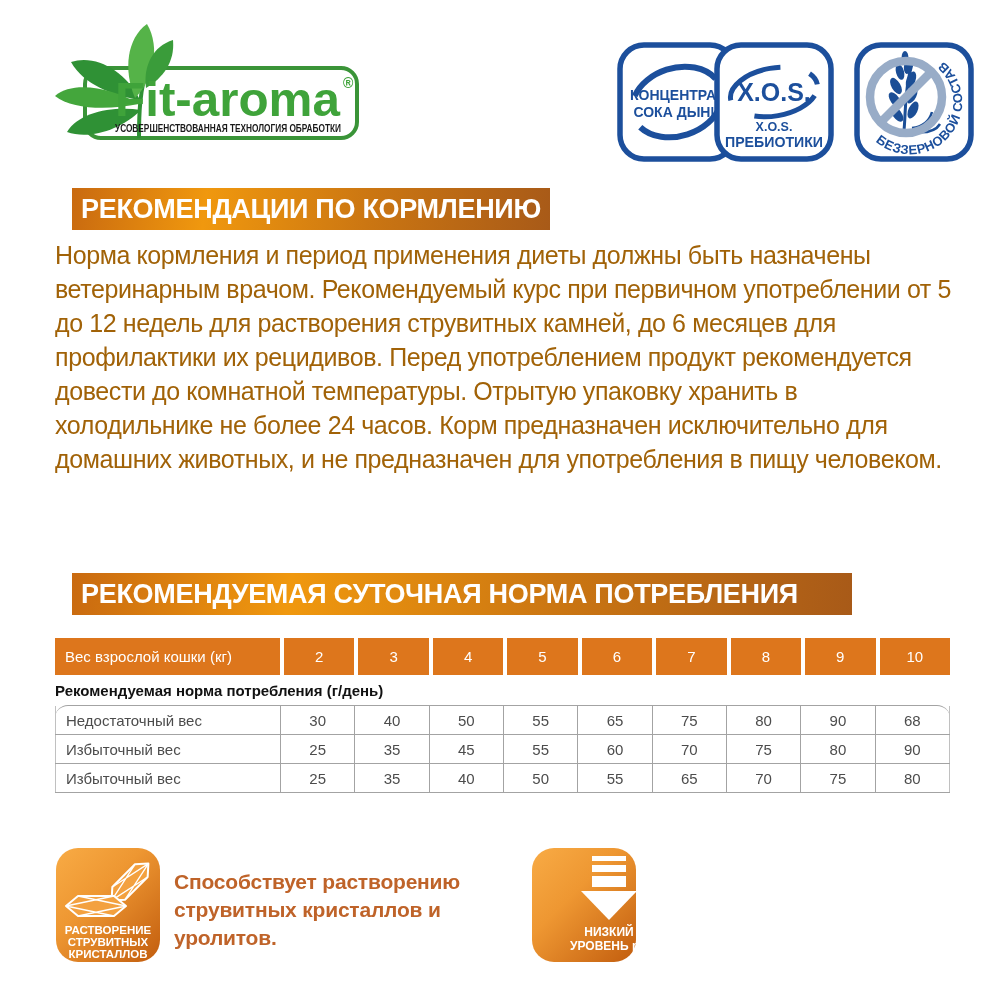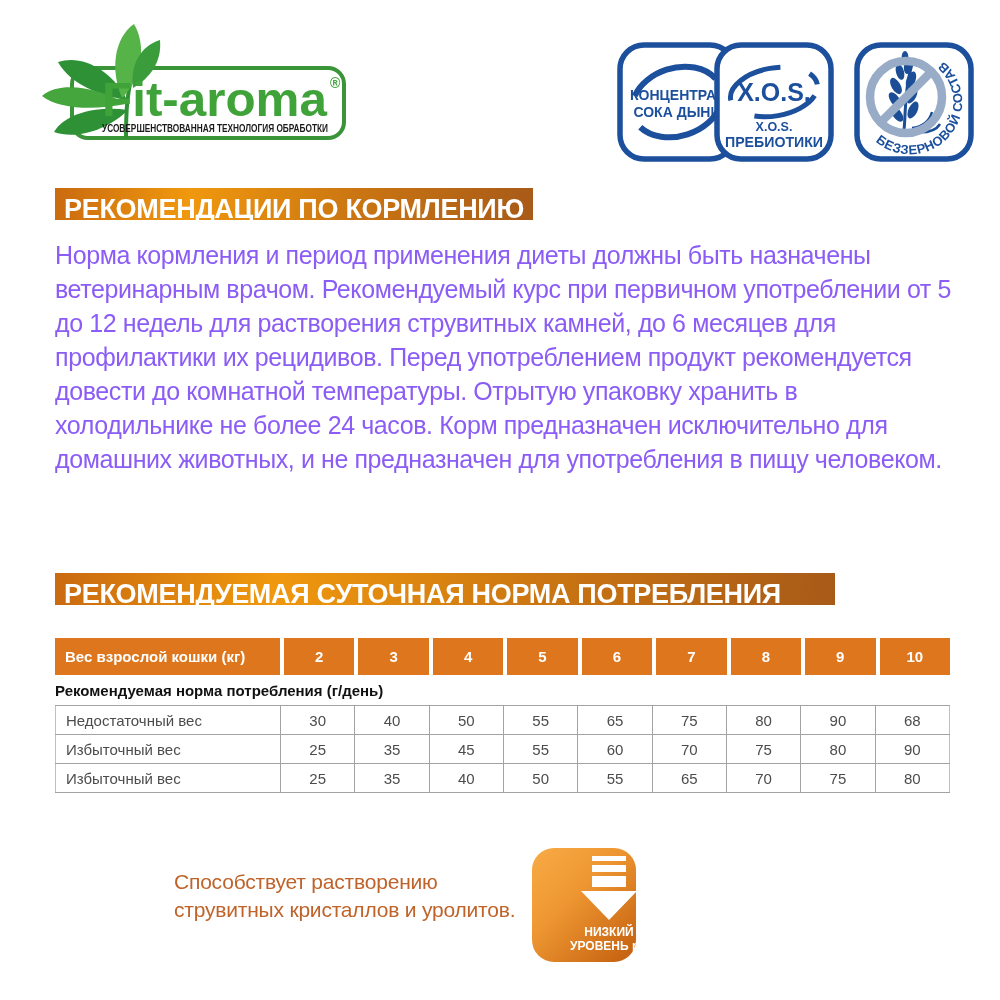--- a/index.html
+++ b/index.html
@@ -4,63 +4,63 @@
 <style>
   * { margin:0; padding:0; box-sizing:border-box; }
   html,body { background:#ffffff; }
   .page {
     position:relative; width:1000px; height:1000px; background:#ffffff;
     font-family:"Liberation Sans", sans-serif; overflow:hidden;
   }
   svg text { font-family:"Liberation Sans", sans-serif; }
 
   
-  .logo { position:absolute; left:30px; top:18px; }
+  .logo { position:absolute; left:43px; top:18px; }
 
   
   .badge { position:absolute; top:42px; width:120px; height:120px; }
   .badge.b1 { left:574px;margin-left:43px; } .badge.b2 { left:714px; } .badge.b3 { left:854px; }
 
   
   .bar {
-    position:absolute; left:55px; height:32px; line-height:42px;
+    position:absolute; left:72px; height:42px; line-height:42px;
     padding-left:9px; color:#ffffff; font-weight:bold; font-size:27px;
     letter-spacing:-0.3px; white-space:nowrap;
     background:linear-gradient(97deg,#c96a10 0%,#f0980e 28%,#cb7612 62%,#a85a18 100%);
   }
   .bar.first  { top:188px; width:478px; }
   .bar.second { top:573px; width:780px; }
 
   
   .para {
     position:absolute; left:55px; top:238px; width:900px;
-    color:#8b5cf6; font-size:25px; line-height:34px; letter-spacing:-0.4px;
+    color:#a16207; font-size:25px; line-height:34px; letter-spacing:-0.4px;
   }
 
   
   .tbl { position:absolute; left:55px; top:638px; width:895px; font-size:15px; }
-  .tbl-head { display:flex; gap:4px; height:37px; line-height:37px; color:#fff; font-weight:bold;border-radius:13px; }
+  .tbl-head { display:flex; gap:4px; height:37px; line-height:37px; color:#fff; font-weight:normal;border-radius:13px; }
   .tbl-head .cell { background:#dd761c; }
   .cell-label { width:225px; padding-left:10px; }
   .cell-val { flex:1; text-align:center; }
   .tbl-sub { height:30px; line-height:32px; font-weight:bold; color:#111; font-size:15px; }
-  .tbl-body { border-top:1px solid #a3a3a3; }
+  .tbl-body { border-top:1px solid #a3a3a3;border-radius:13px; }
   .trow { display:flex; height:29px; line-height:29px; border-bottom:1px solid #a3a3a3; color:#4c4c4c; }
   .trow .lab { width:225px; padding-left:10px; border-left:1px solid #c0c0c0; }
   .trow .val { flex:1; text-align:center; border-left:1px solid #a3a3a3; }
   .trow .val:last-child { border-right:1px solid #c0c0c0; }
 
   
   .tile {
     position:absolute; top:848px; width:104px; height:114px; border-radius:22px;
     background:linear-gradient(135deg,#f8ab45 0%,#ee9732 40%,#c25d0e 100%);
   }
   .tile.t1 { left:56px; } .tile.t2 { left:532px;padding-left:25px; }
   .ftext {
-    position:absolute; color:#bf6329; font-size:21px; line-height:28px; letter-spacing:-0.2px;
+    position:absolute; color:#bf6329; font-size:21px; line-height:28px; letter-spacing:-0.2px;font-weight:bold;
   }
   .ftext.f1 { left:174px; top:868px; width:348px; }
   .ftext.f2 { left:649px; top:860px; width:338px; }
 </style>
 </head>
 <body>
 
 <div class="page">
 
   <div class="logo">
@@ -181,20 +181,35 @@
         <div class="val">50</div>
         <div class="val">55</div>
         <div class="val">65</div>
         <div class="val">70</div>
         <div class="val">75</div>
         <div class="val">80</div>
       </div>
     </div>
   </div>
 
+  <div class="tile t1">
+    <svg width="104" height="114" viewBox="0 0 104 114">
+      <g stroke="#ffffff" stroke-width="2" fill="#f3a140" stroke-linejoin="round">
+        <g transform="rotate(-45 74 34)">
+          <polygon points="48,34 58,25 90,25 100,34 90,43 58,43"></polygon>
+          <path d="M48,34 L90,25 M48,34 L90,43 M100,34 L58,25 M100,34 L58,43" fill="none" stroke-width="1.3"></path>
+        </g>
+        <polygon points="10,58 22,48 58,48 70,58 58,68 22,68"></polygon>
+        <path d="M10,58 L58,48 M10,58 L58,68 M70,58 L22,48 M70,58 L22,68" fill="none" stroke-width="1.3"></path>
+      </g>
+      <text x="52" y="86" font-size="11.5" font-weight="bold" fill="#ffffff" text-anchor="middle">РАСТВОРЕНИЕ</text>
+      <text x="52" y="98" font-size="11.5" font-weight="bold" fill="#ffffff" text-anchor="middle">СТРУВИТНЫХ</text>
+      <text x="52" y="110" font-size="11.5" font-weight="bold" fill="#ffffff" text-anchor="middle">КРИСТАЛЛОВ</text>
+    </svg>
+  </div>
   <div class="ftext f1">Способствует растворению струвитных кристаллов и уролитов.</div>
 
   <div class="tile t2">
     <svg width="104" height="114" viewBox="0 0 104 114">
       <g fill="#ffffff">
         <rect x="35" y="8" width="34" height="5"></rect>
         <rect x="35" y="17" width="34" height="7"></rect>
         <rect x="35" y="28" width="34" height="11"></rect>
         <polygon points="24,43 80,43 52,72"></polygon>
       </g>

